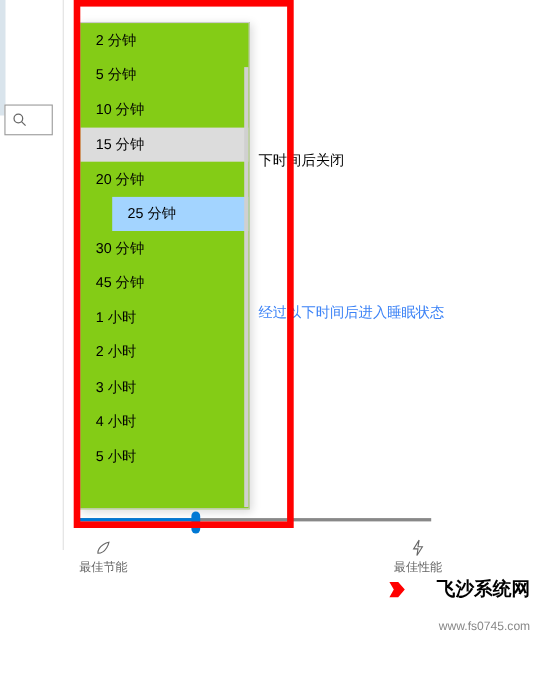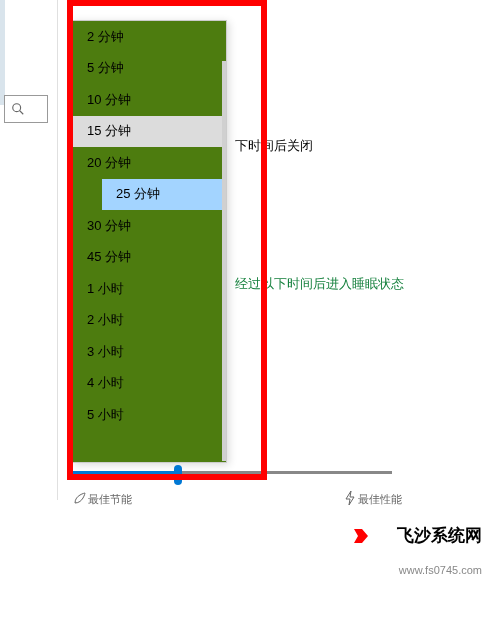--- a/index.html
+++ b/index.html
@@ -44,39 +44,39 @@
       left: 235px;
       top: 137px;
       font-size: 13px;
       color: #000;
     }
     .background-text-2 {
       position: absolute;
       left: 235px;
       top: 275px;
       font-size: 13px;
-      color: #15803d;
+      color: #3b82f6;
     }
     .red-highlight {
       position: absolute;
       left: 67px;
       top: 0;
       width: 200px;
       height: 480px;
       border: 6px solid #ff0000;
       pointer-events: none;
       z-index: 10;
     }
     .dropdown-list {
       position: absolute;
       left: 72px;
       top: 20px;
       width: 155px;
       height: 443px;
-      background: #4d7c0f;
+      background: #84cc16;
       border: 1px solid #ccc;
       box-shadow: 2px 2px 8px rgba(0,0,0,0.15);
       overflow: hidden;
     }
     .dropdown-item {
       height: 31.5px;
       padding-left: 14px;
       display: flex;
       align-items: center;
       font-size: 13px;
@@ -133,21 +133,21 @@
       position: absolute;
       left: 72px;
       top: 490px;
       width: 330px;
       display: flex;
       justify-content: space-between;
       align-items: flex-start;
     }
     .slider-label-group {
       display: flex;
-      flex-direction: row;
+      flex-direction: column;
       align-items: center;
       font-size: 11px;
       color: #666;
     }
     .slider-label-icon {
       width: 16px;
       height: 16px;
       margin-bottom: 2px;
     }
     .watermark {

